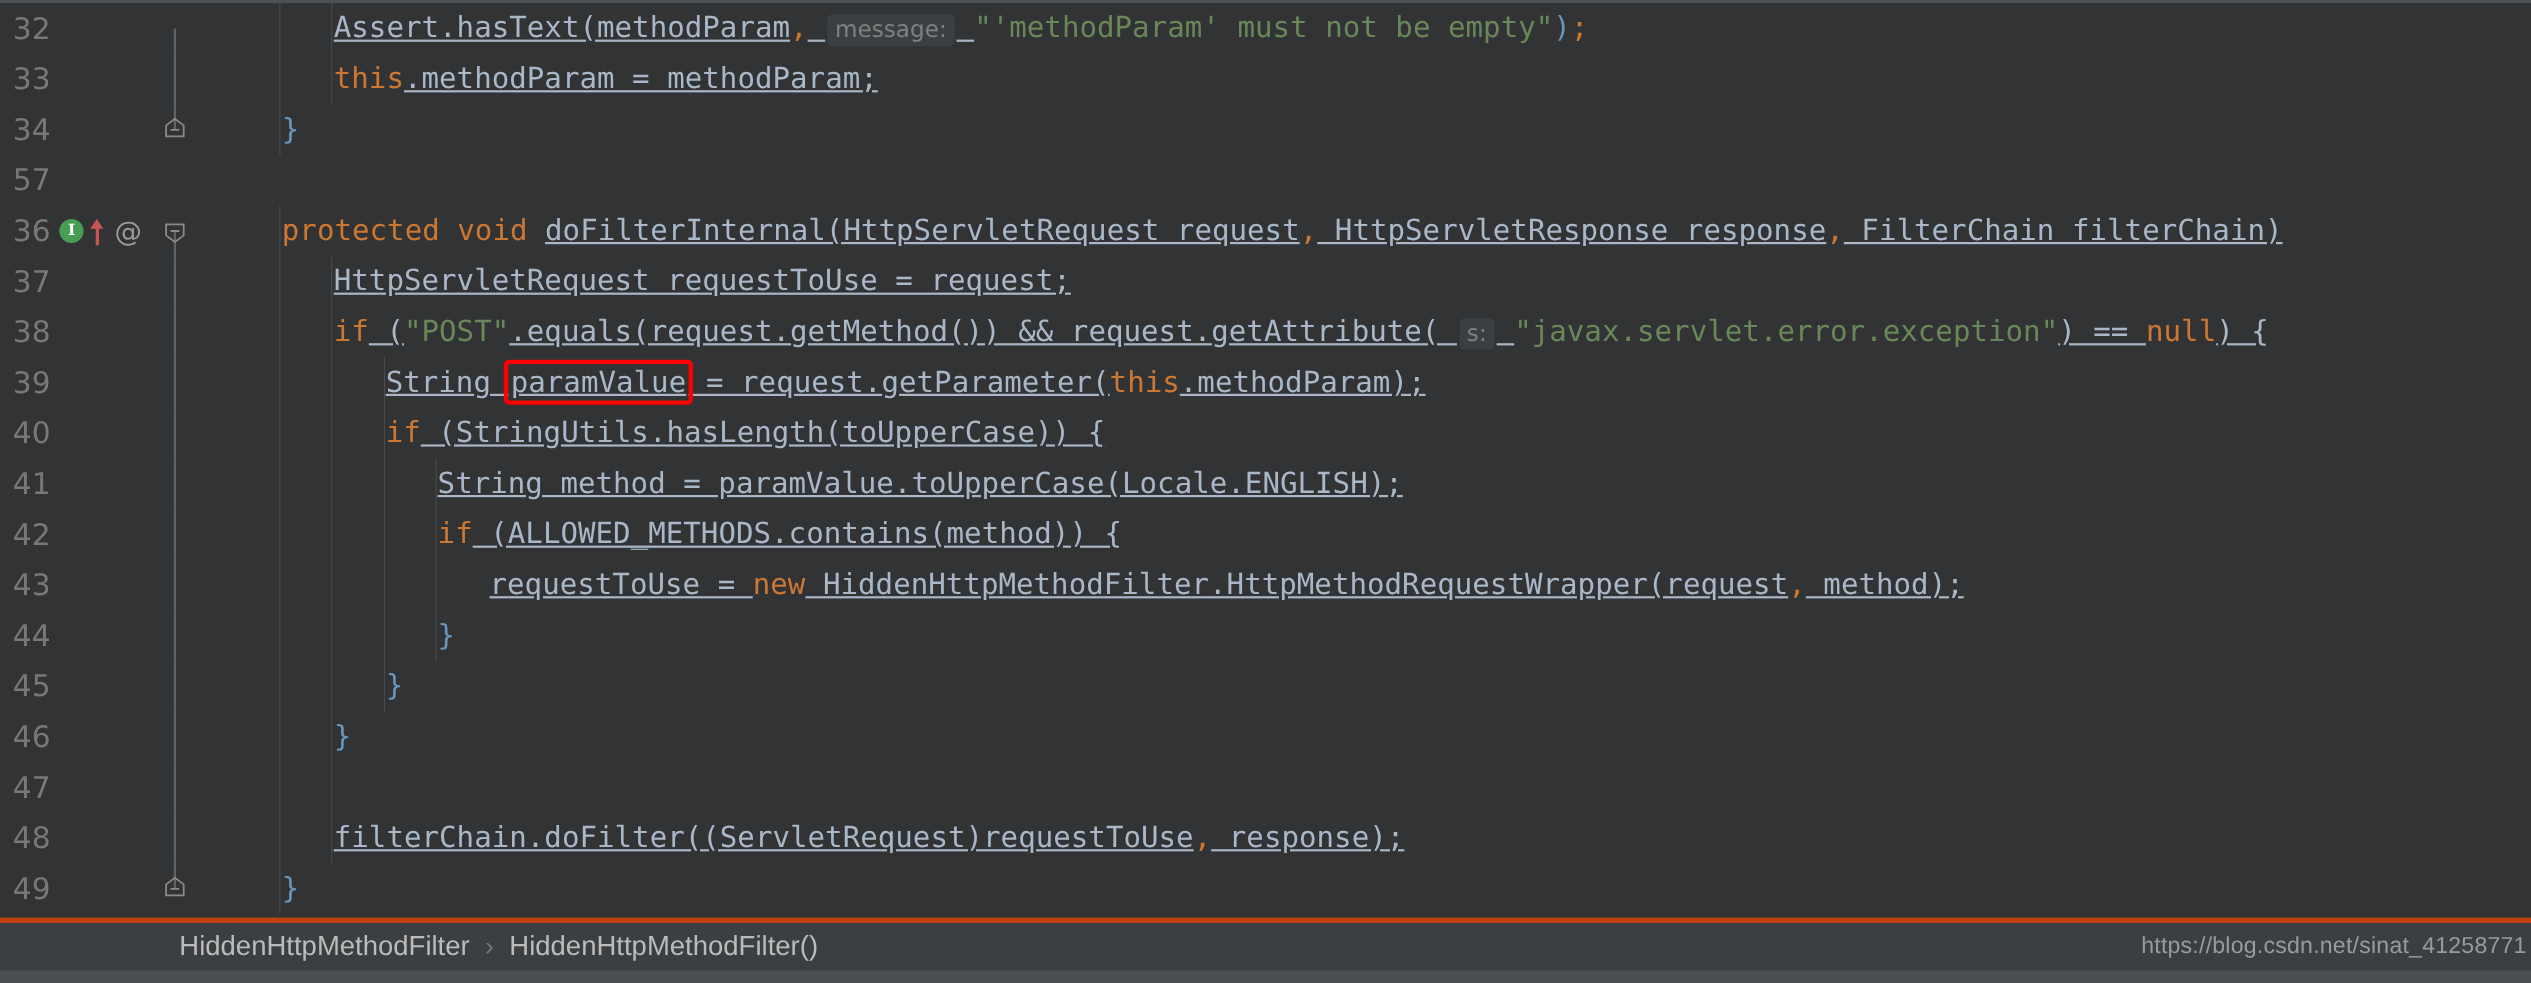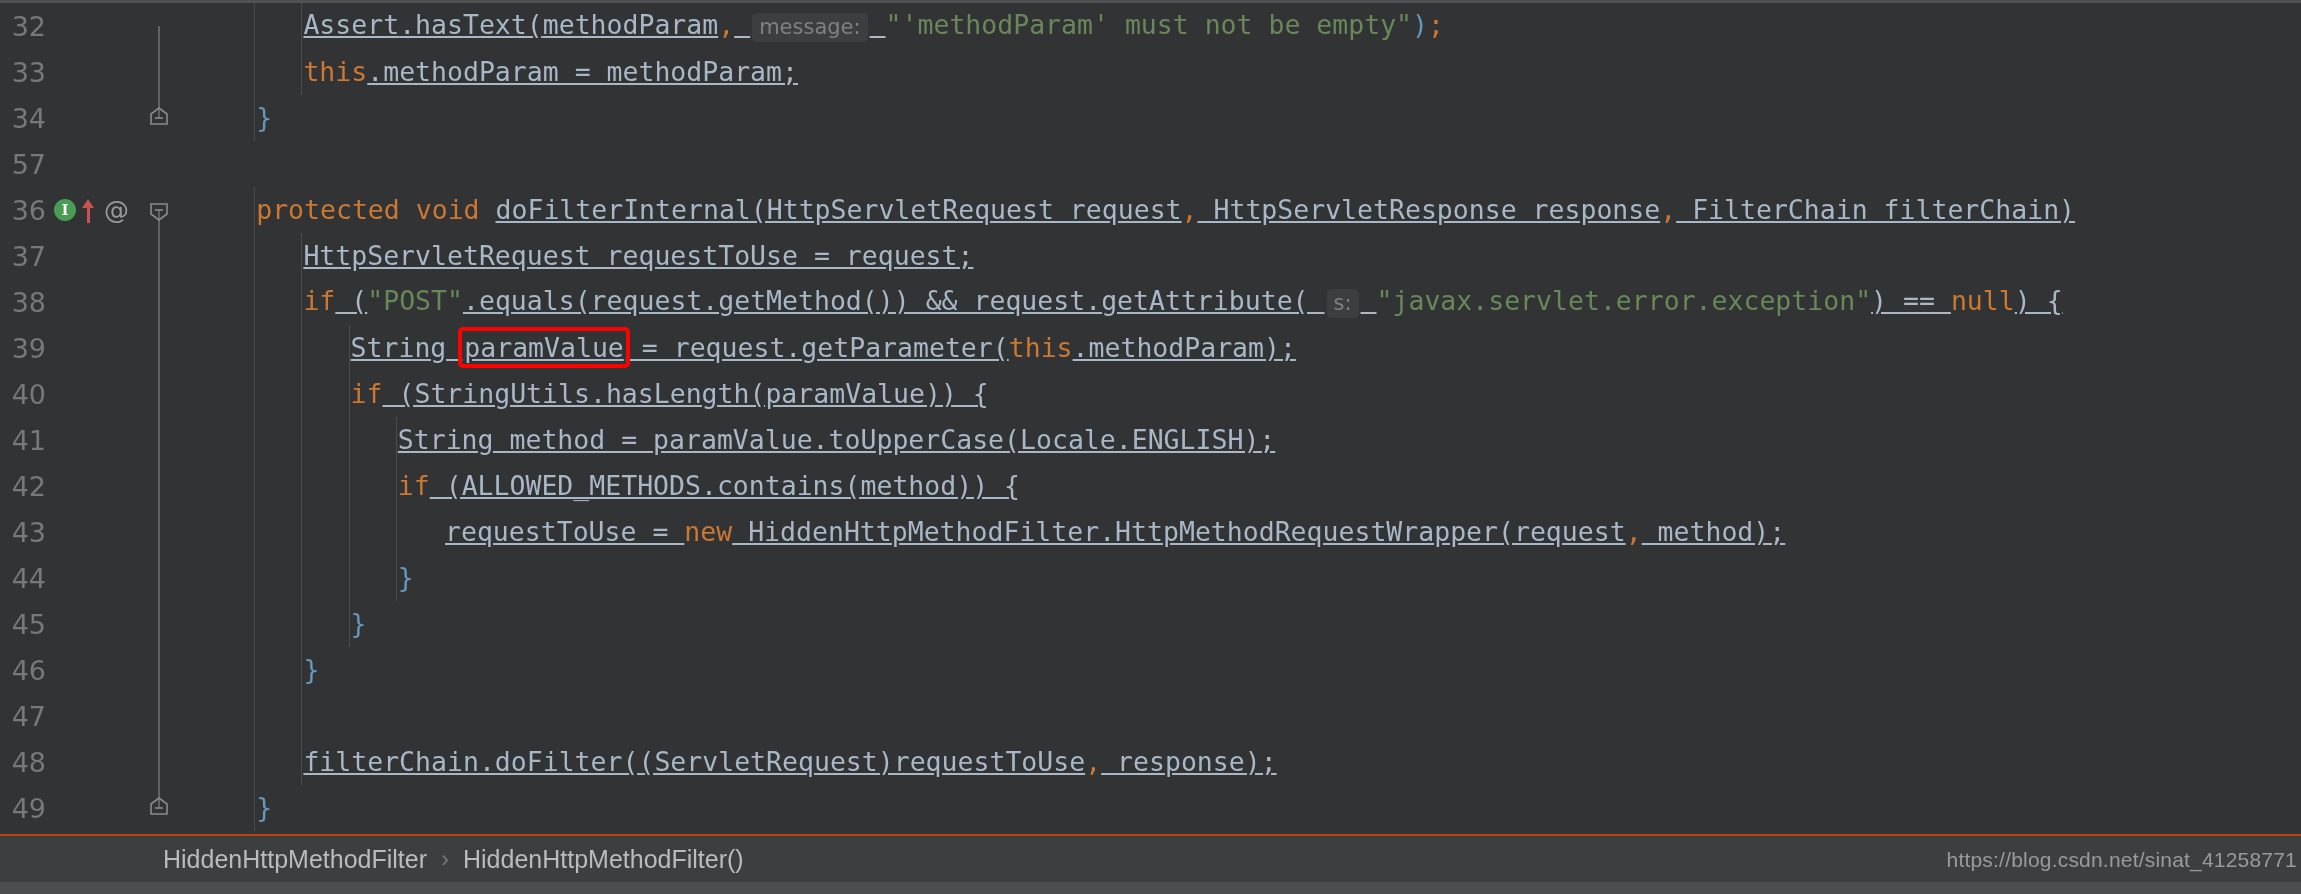--- a/index.html
+++ b/index.html
@@ -187,21 +187,21 @@
 
   
   .breadcrumb-bar {
     flex: none;
     height: 48px;
     background: #3c3f41;
     display: flex;
     align-items: center;
     padding-left: 163px;
     box-sizing: border-box;
-    border-top: 2px solid #c2410c;
+    border-top: 5px solid #c2410c;
   }
   .crumb {
     color: #bbbbbb;
     font-family: "Liberation Sans", sans-serif;
     font-size: 25px;
   }
   .crumb-sep {
     color: #777777;
     font-family: "Liberation Sans", sans-serif;
     font-size: 24px;
@@ -243,21 +243,21 @@
                 <line x1="6" x2="14" y1="11" y2="11" stroke="#8b8b8b" stroke-width="1.6"></line>
               </svg></div></div><div class="code-text"><span style="display: inline-block; width: 74.2px;"></span><span class="t-num">}</span></div></div>
         <div class="code-row"><div class="gutter-num">57</div><div class="gutter-icons"></div><div class="fold-col"></div><div class="code-text"><span style="display: inline-block; width: 27px;"></span></div></div>
         <div class="code-row"><div class="gutter-num">36</div><div class="gutter-icons"><div class="icon-impl">I</div><div class="icon-arrow"></div><div class="icon-at">@</div></div><div class="fold-col"><div class="fold-line bottom"></div><div class="fold-marker"><svg width="20" height="22" viewBox="0 0 20 22">
                 <path d="M2 5 L18 5 L18 15 L10 21 L2 15 Z" fill="none" stroke="#8b8b8b" stroke-width="1.6"></path>
                 <line x1="6" x2="14" y1="11" y2="11" stroke="#8b8b8b" stroke-width="1.6"></line>
               </svg></div></div><div class="code-text"><span style="display: inline-block; width: 74.2px;"></span><span class="t-kw">protected void </span><span class="t-txt">doFilterInternal(HttpServletRequest request</span><span class="t-punc">,</span><span class="t-txt"> HttpServletResponse response</span><span class="t-punc">,</span><span class="t-txt"> FilterChain filterChain)</span></div></div>
         <div class="code-row"><div class="gutter-num">37</div><div class="gutter-icons"></div><div class="fold-col"><div class="fold-line full"></div></div><div class="code-text"><span style="display: inline-block; width: 121.4px;"></span><span class="t-txt">HttpServletRequest requestToUse = request;</span></div></div>
         <div class="code-row"><div class="gutter-num">38</div><div class="gutter-icons"></div><div class="fold-col"><div class="fold-line full"></div></div><div class="code-text"><span style="display: inline-block; width: 121.4px;"></span><span class="t-kw">if</span><span class="t-txt"> (</span><span class="t-str">"POST"</span><span class="t-txt">.equals(request.getMethod()) &amp;&amp; request.getAttribute( </span><span class="phint">s:</span><span class="t-txt"> </span><span class="t-str">"javax.servlet.error.exception"</span><span class="t-txt">) == </span><span class="t-kw">null</span><span class="t-txt">) {</span></div></div>
         <div class="code-row"><div class="gutter-num">39</div><div class="gutter-icons"></div><div class="fold-col"><div class="fold-line full"></div></div><div class="code-text"><span style="display: inline-block; width: 168.6px;"></span><span class="t-txt">String </span><span class="t-txt redbox">paramValue</span><span class="t-txt"> = request.getParameter(</span><span class="t-kw">this</span><span class="t-txt">.methodParam);</span></div></div>
-        <div class="code-row"><div class="gutter-num">40</div><div class="gutter-icons"></div><div class="fold-col"><div class="fold-line full"></div></div><div class="code-text"><span style="display: inline-block; width: 168.6px;"></span><span class="t-kw">if</span><span class="t-txt"> (StringUtils.hasLength(paramValue)) {</span></div></div>
+        <div class="code-row"><div class="gutter-num">40</div><div class="gutter-icons"></div><div class="fold-col"><div class="fold-line full"></div></div><div class="code-text"><span style="display: inline-block; width: 168.6px;"></span><span class="t-kw">if</span><span class="t-txt"> (StringUtils.hasLength(toUpperCase)) {</span></div></div>
         <div class="code-row"><div class="gutter-num">41</div><div class="gutter-icons"></div><div class="fold-col"><div class="fold-line full"></div></div><div class="code-text"><span style="display: inline-block; width: 215.8px;"></span><span class="t-txt">String method = paramValue.toUpperCase(Locale.ENGLISH);</span></div></div>
         <div class="code-row"><div class="gutter-num">42</div><div class="gutter-icons"></div><div class="fold-col"><div class="fold-line full"></div></div><div class="code-text"><span style="display: inline-block; width: 215.8px;"></span><span class="t-kw">if</span><span class="t-txt"> (ALLOWED_METHODS.contains(method)) {</span></div></div>
         <div class="code-row"><div class="gutter-num">43</div><div class="gutter-icons"></div><div class="fold-col"><div class="fold-line full"></div></div><div class="code-text"><span style="display: inline-block; width: 263px;"></span><span class="t-txt">requestToUse = </span><span class="t-kw">new</span><span class="t-txt"> HiddenHttpMethodFilter.HttpMethodRequestWrapper(request</span><span class="t-punc">,</span><span class="t-txt"> method);</span></div></div>
         <div class="code-row"><div class="gutter-num">44</div><div class="gutter-icons"></div><div class="fold-col"><div class="fold-line full"></div></div><div class="code-text"><span style="display: inline-block; width: 215.8px;"></span><span class="t-num">}</span></div></div>
         <div class="code-row"><div class="gutter-num">45</div><div class="gutter-icons"></div><div class="fold-col"><div class="fold-line full"></div></div><div class="code-text"><span style="display: inline-block; width: 168.6px;"></span><span class="t-num">}</span></div></div>
         <div class="code-row"><div class="gutter-num">46</div><div class="gutter-icons"></div><div class="fold-col"><div class="fold-line full"></div></div><div class="code-text"><span style="display: inline-block; width: 121.4px;"></span><span class="t-num">}</span></div></div>
         <div class="code-row"><div class="gutter-num">47</div><div class="gutter-icons"></div><div class="fold-col"><div class="fold-line full"></div></div><div class="code-text"><span style="display: inline-block; width: 27px;"></span></div></div>
         <div class="code-row"><div class="gutter-num">48</div><div class="gutter-icons"></div><div class="fold-col"><div class="fold-line full"></div></div><div class="code-text"><span style="display: inline-block; width: 121.4px;"></span><span class="t-txt">filterChain.doFilter((ServletRequest)requestToUse</span><span class="t-punc">,</span><span class="t-txt"> response);</span></div></div>
         <div class="code-row"><div class="gutter-num">49</div><div class="gutter-icons"></div><div class="fold-col"><div class="fold-line top"></div><div class="fold-marker"><svg width="20" height="22" viewBox="0 0 20 22">
                 <path d="M2 7 L10 1 L18 7 L18 17 L2 17 Z" fill="none" stroke="#8b8b8b" stroke-width="1.6"></path>

